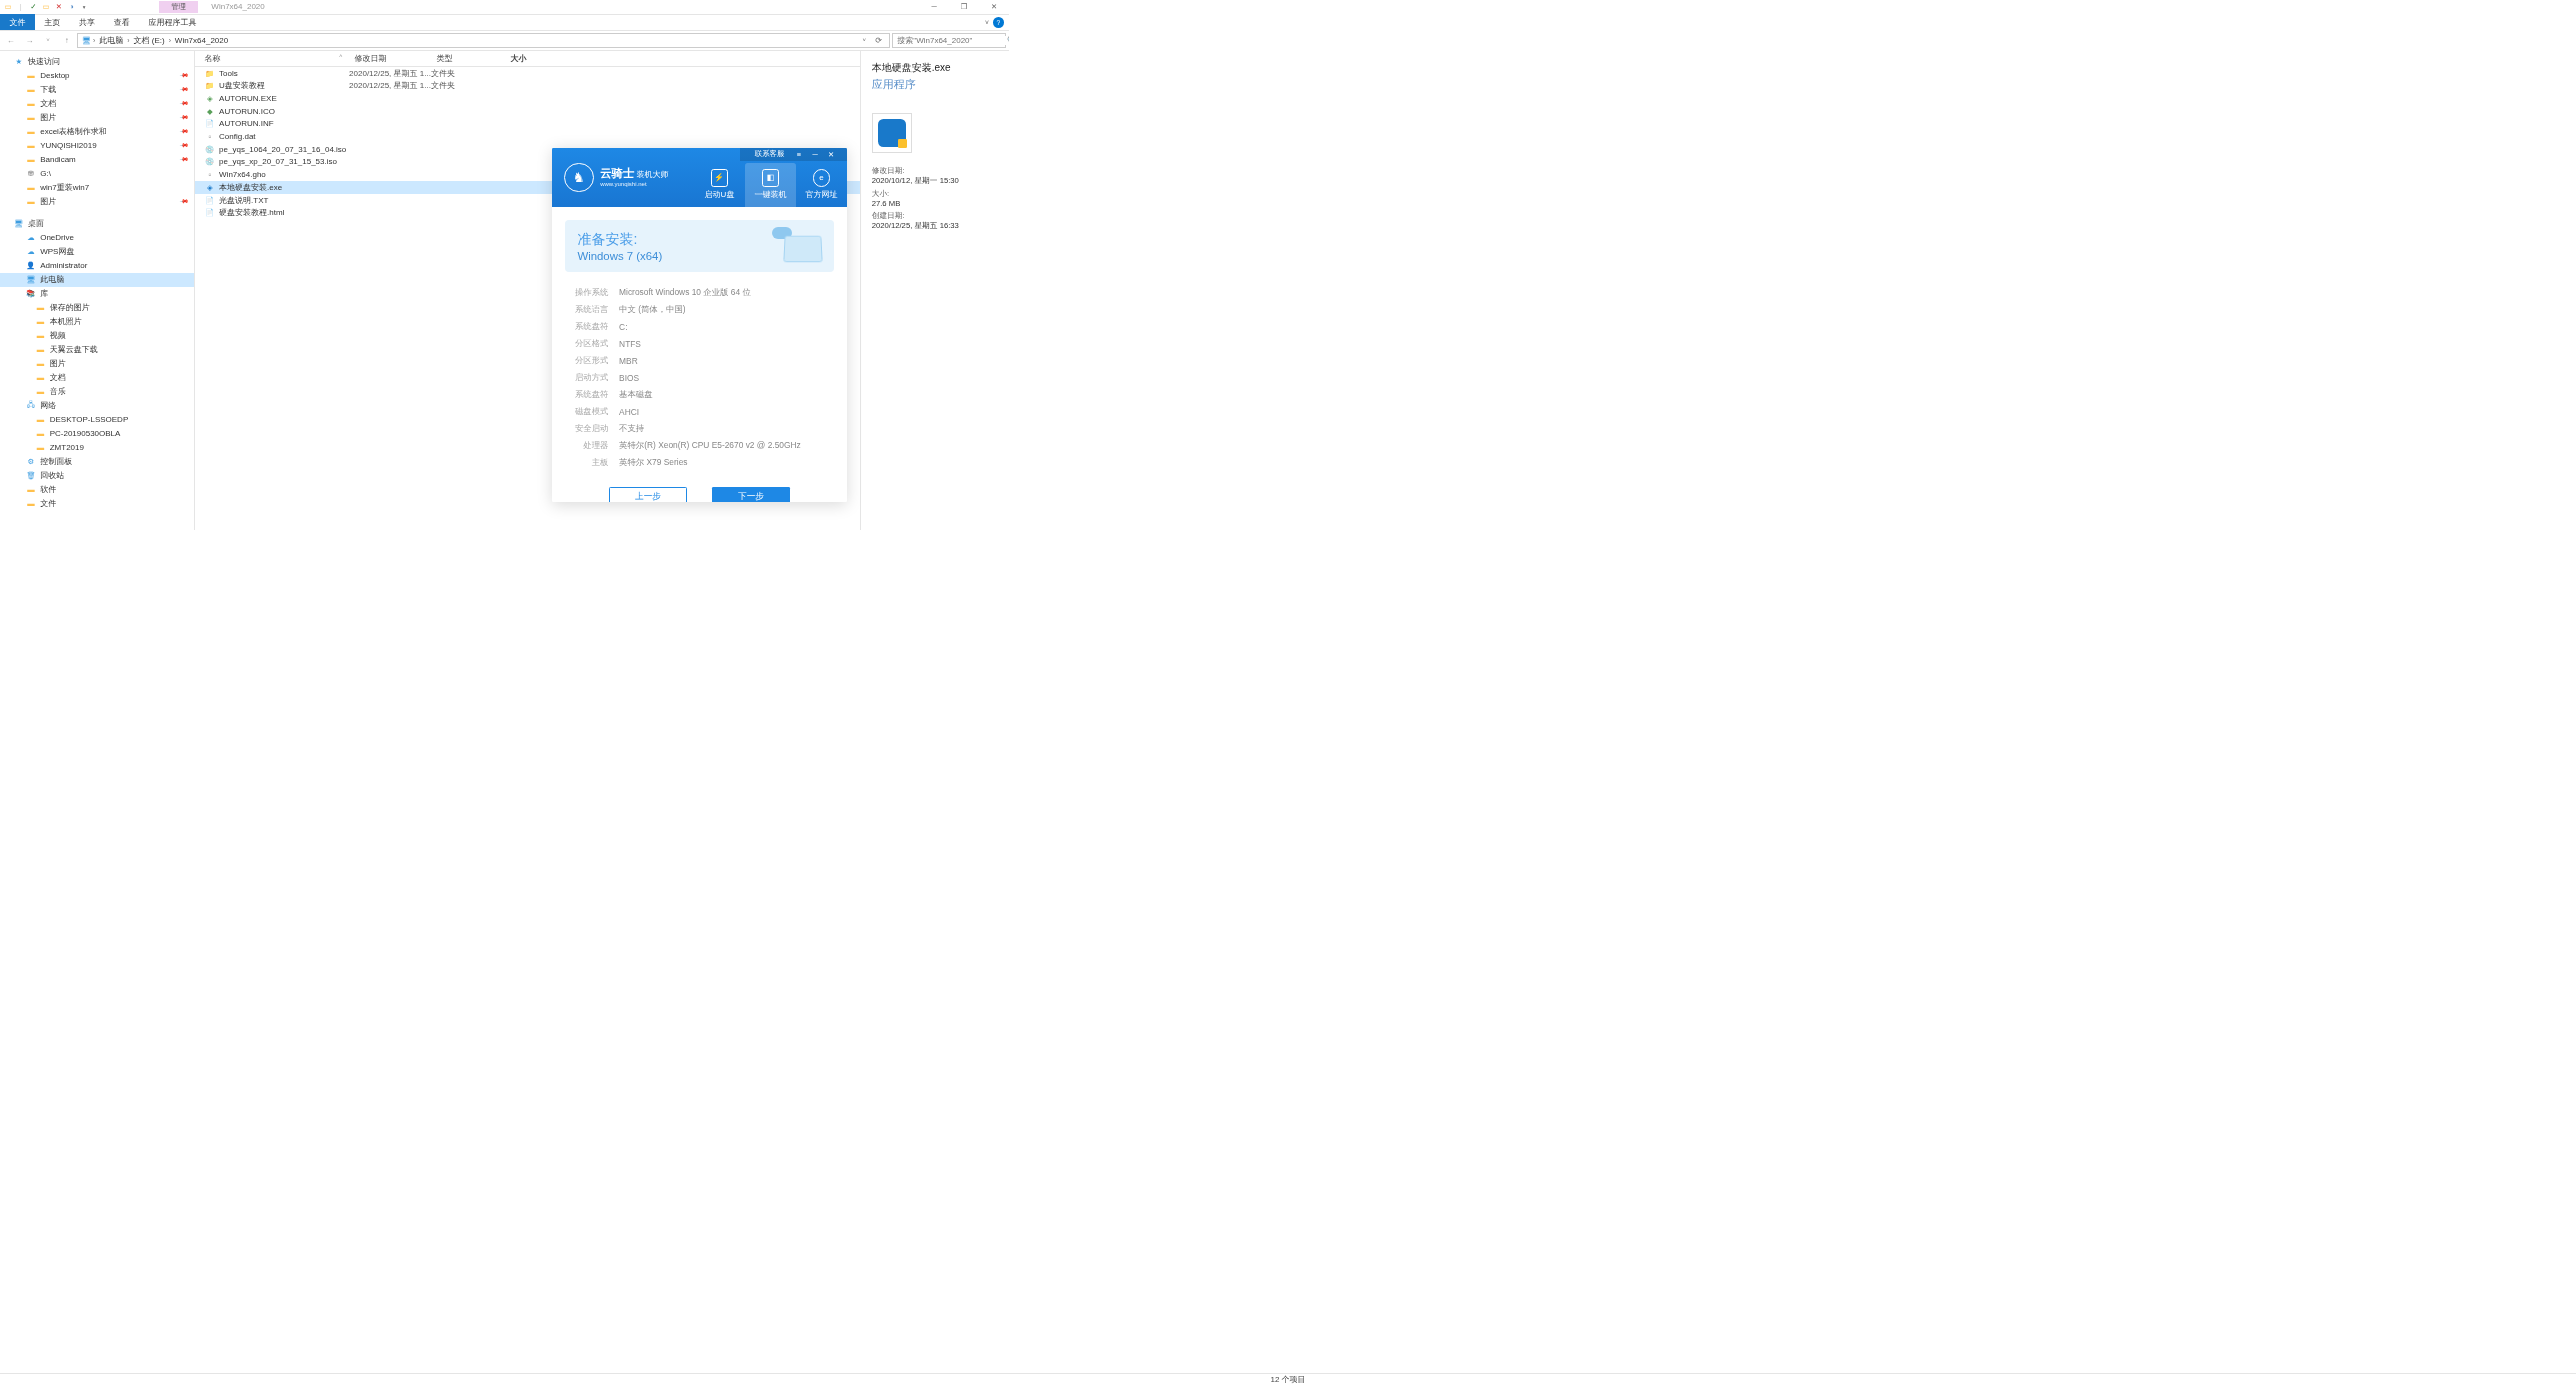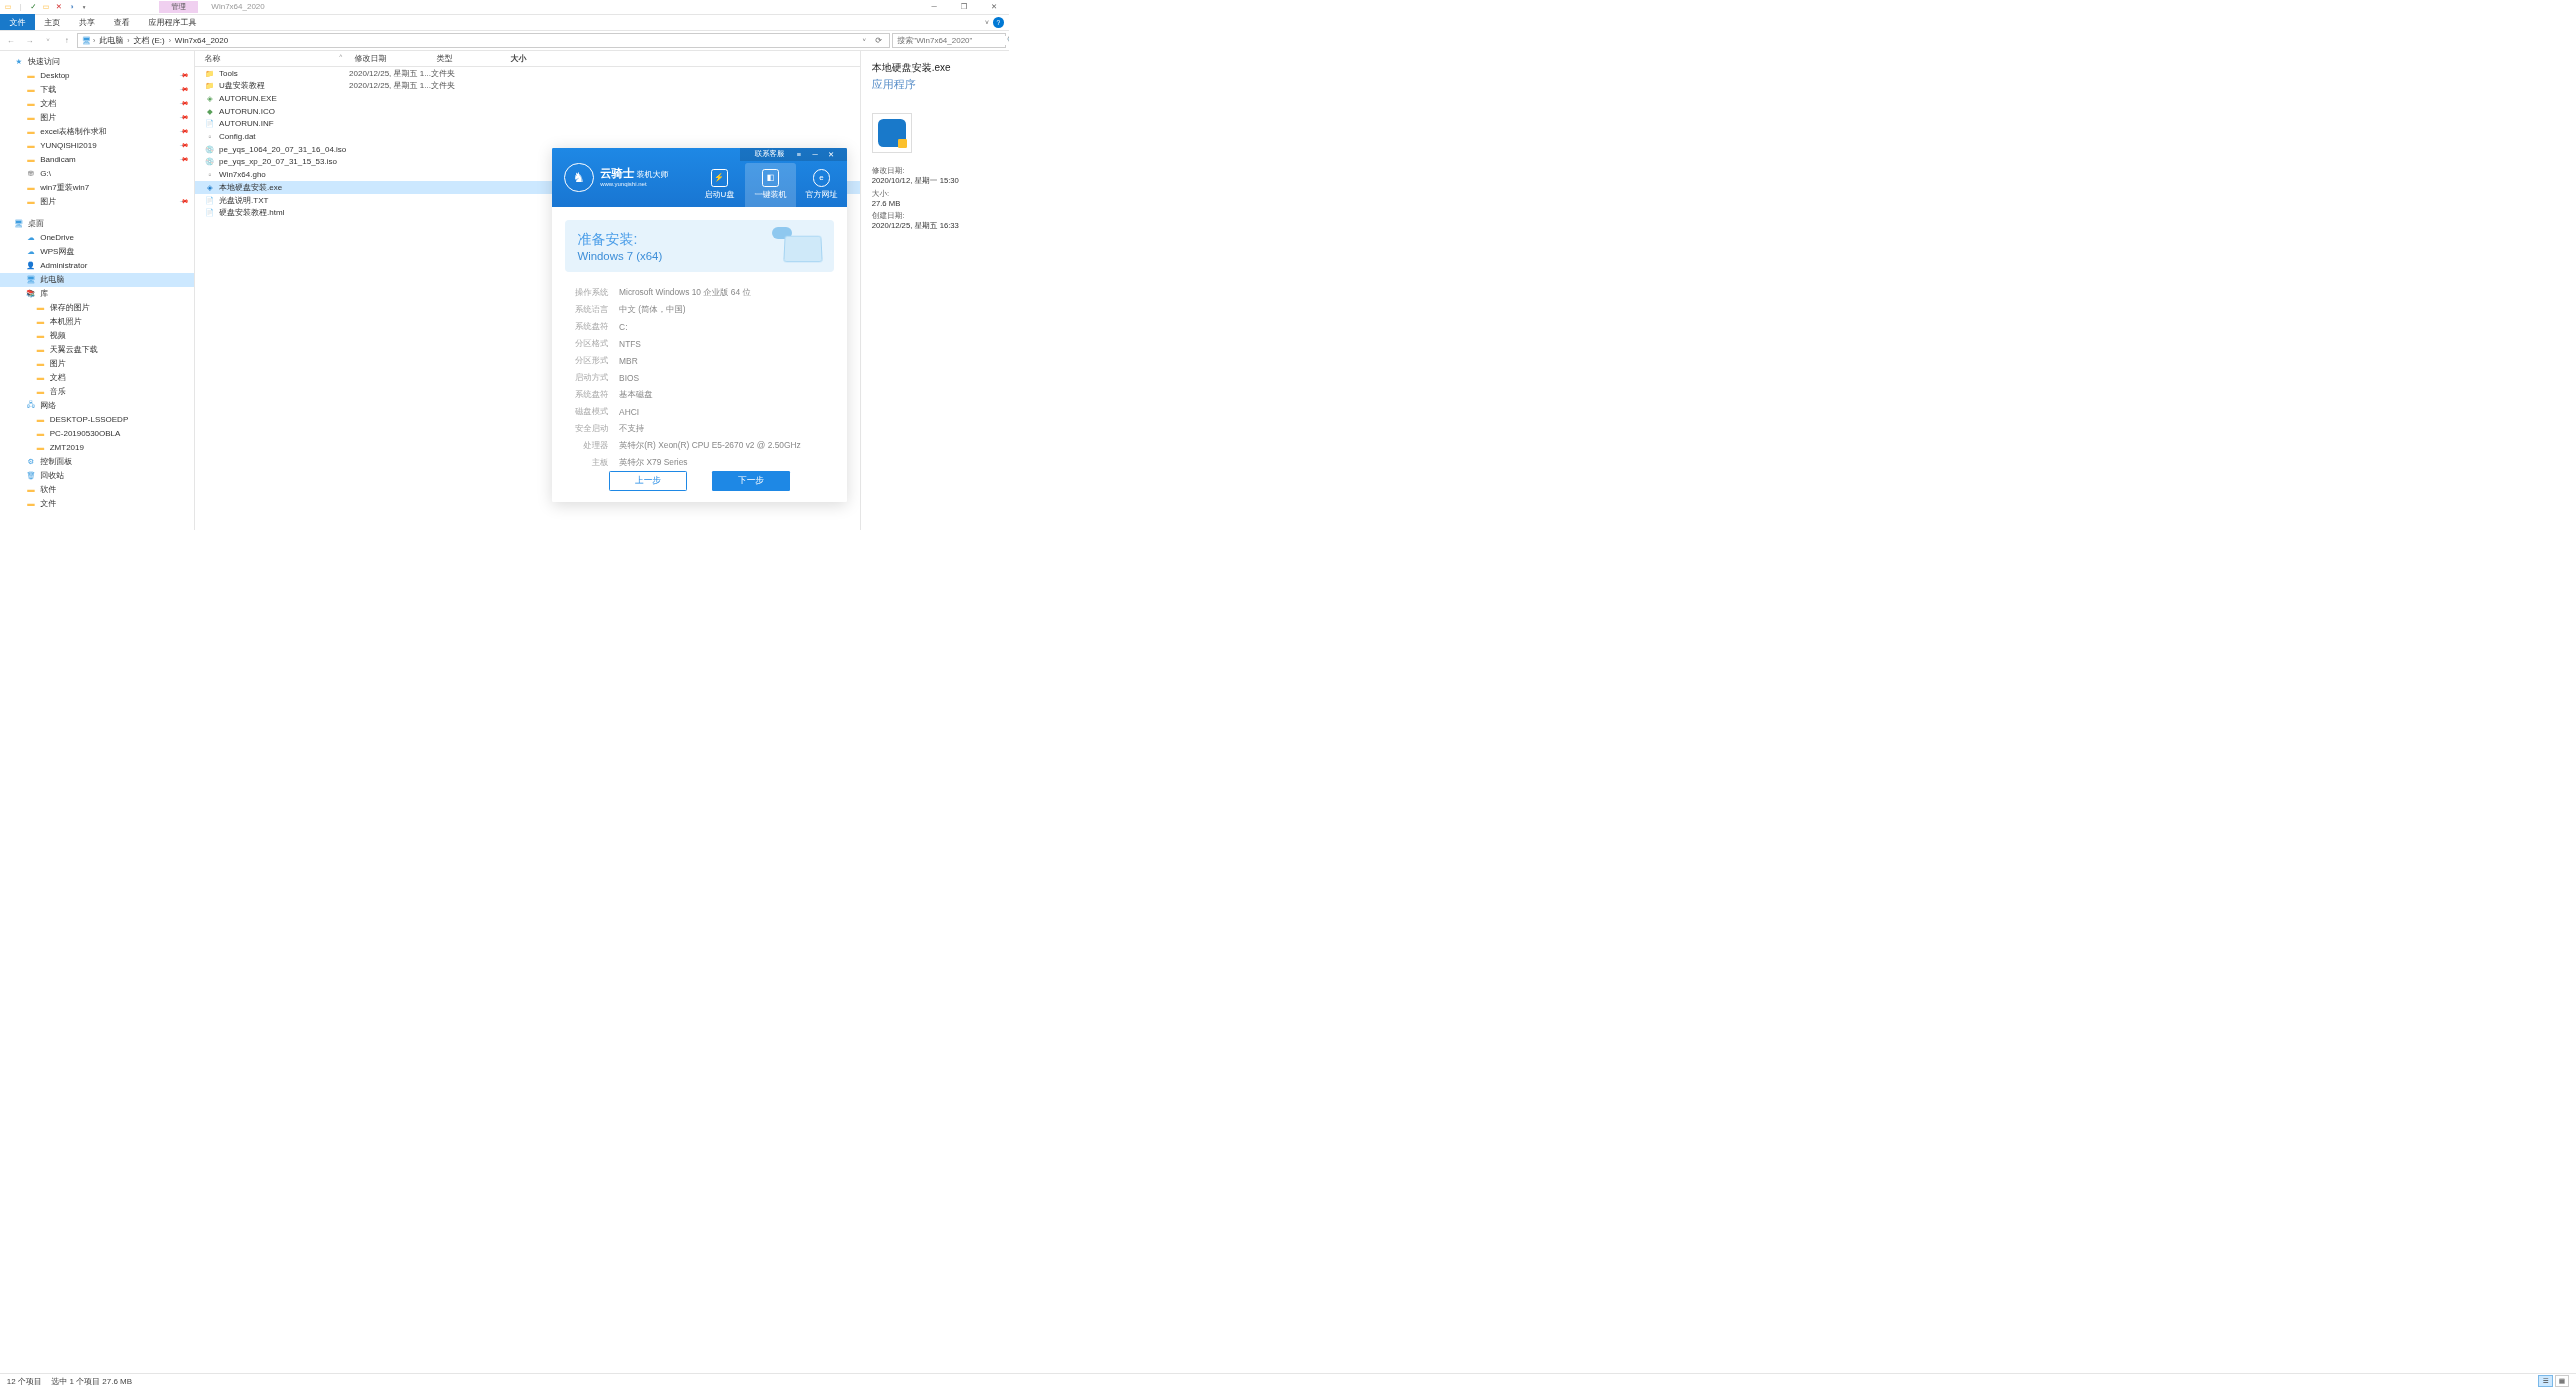--- a/index.html
+++ b/index.html
@@ -63,21 +63,21 @@
 .details-title { font-size: 10px; color: #222; margin-bottom: 1.3px; }
 .details-sub { color: #5a8fc9; font-size: 11px; margin-bottom: 21px; }
 .details-thumb { width: 40px; height: 40px; border: 0.7px solid #ddd; margin: 6.7px 0 13.4px 0; display: flex; align-items: center; justify-content: center; }
 .thumb-inner { width: 28px; height: 28px; background: #1979ca; border-radius: 5.4px; position: relative; }
 .thumb-badge { position: absolute; right: -1.3px; bottom: -1.3px; width: 9.4px; height: 9.4px; background: #fbc02d; border-radius: 1.3px; }
 .details-row { display: flex; margin-bottom: 2.7px; font-size: 7.7px; flex-direction: column; }
 .details-label { width: 40px; color: #666; }
 .details-value { color: #333; }
 
 
-.statusbar { position: absolute; bottom: 0; left: 0; right: 0; height: 14.8px; border-top: 0.7px solid #e5e5e5; display: flex; align-items: center; padding: 0 6.7px; gap: 9.4px; background: #fff; font-size: 8px; color: #444; }
+.statusbar { position: absolute; bottom: 0; left: 0; right: 0; height: 14.8px; border-top: 0.7px solid #e5e5e5; display: flex; align-items: center; padding: 0 6.7px; gap: 9.4px; background: #fff; font-size: 8px; color: #444; flex-direction: column; }
 .status-right { margin-left: auto; display: flex; gap: 1.3px; }
 .view-btn { width: 14.8px; height: 12px; border: 0.7px solid #ccc; display: flex; align-items: center; justify-content: center; font-size: 6.7px; }
 .view-btn.active { background: #cce8ff; border-color: #7ab8e8; }
 
 
 .dialog { position: absolute; left: 357px; top: 97px; width: 295px; height: 354px; background: #fff; box-shadow: 0 2.7px 16px rgba(0,0,0,0.15); border-radius: 1.3px; overflow: hidden; }
 .dlg-top { height: 59px; background: linear-gradient(#1e88e5, #1976d2); display: flex; color: #fff; position: relative; }
 .dlg-titlerow { position: absolute; top: 0; right: 0; height: 13.4px; background: rgba(0,0,0,0.15); display: flex; align-items: center; padding: 0 8px; }
 .dlg-tbtn { width: 16px; height: 13.4px; display: flex; align-items: center; justify-content: center; font-size: 7.4px; }
 .dlg-tbtn.text { width: auto; padding: 0 6.7px; font-size: 7.4px; }
@@ -96,21 +96,21 @@
 .banner-txt1 { color: #4a9de8; font-size: 14px; }
 .banner-txt2 { color: #3d8ed8; font-size: 11.4px; margin-top: 1.3px; }
 .banner-img { position: absolute; right: 8px; top: 6.7px; width: 54px; height: 38px; }
 .laptop { width: 38px; height: 27px; background: #cfe9f9; border-radius: 2.7px; position: absolute; right: 4px; bottom: 2.7px; transform: perspective(67px) rotateX(10deg); border: 1.3px solid #a5d4f2; }
 .cloud { width: 20px; height: 12px; background: #8fc8ef; border-radius: 6.7px; position: absolute; left: 0; top: 0; }
 
 .info-row { display: flex; height: 17px; align-items: center; font-size: 8.4px; }
 .info-label { width: 43px; text-align: right; color: #a8a8a8; margin-right: 10.7px; }
 .info-value { color: #888; }
 
-.dlg-buttons { display: flex; justify-content: center; gap: 25px; }
+.dlg-buttons { display: flex; justify-content: center; gap: 25px; margin-top: 16px; }
 .dlg-btn { width: 78px; height: 20px; display: flex; align-items: center; justify-content: center; font-size: 8.7px; border-radius: 1.3px; }
 .dlg-btn.prev { border: 0.7px solid #1e88e5; color: #1e88e5; background: #fff; }
 .dlg-btn.next { background: #1e88e5; color: #fff; }
 
 
 .ic-folder { color: #ffc04c; }
 .ic-star { color: #3d9de0; }
 .ic-disk { color: #8a8a8a; }
 .ic-desktop { color: #3d9de0; }
 .ic-pc { color: #3d9de0; }

